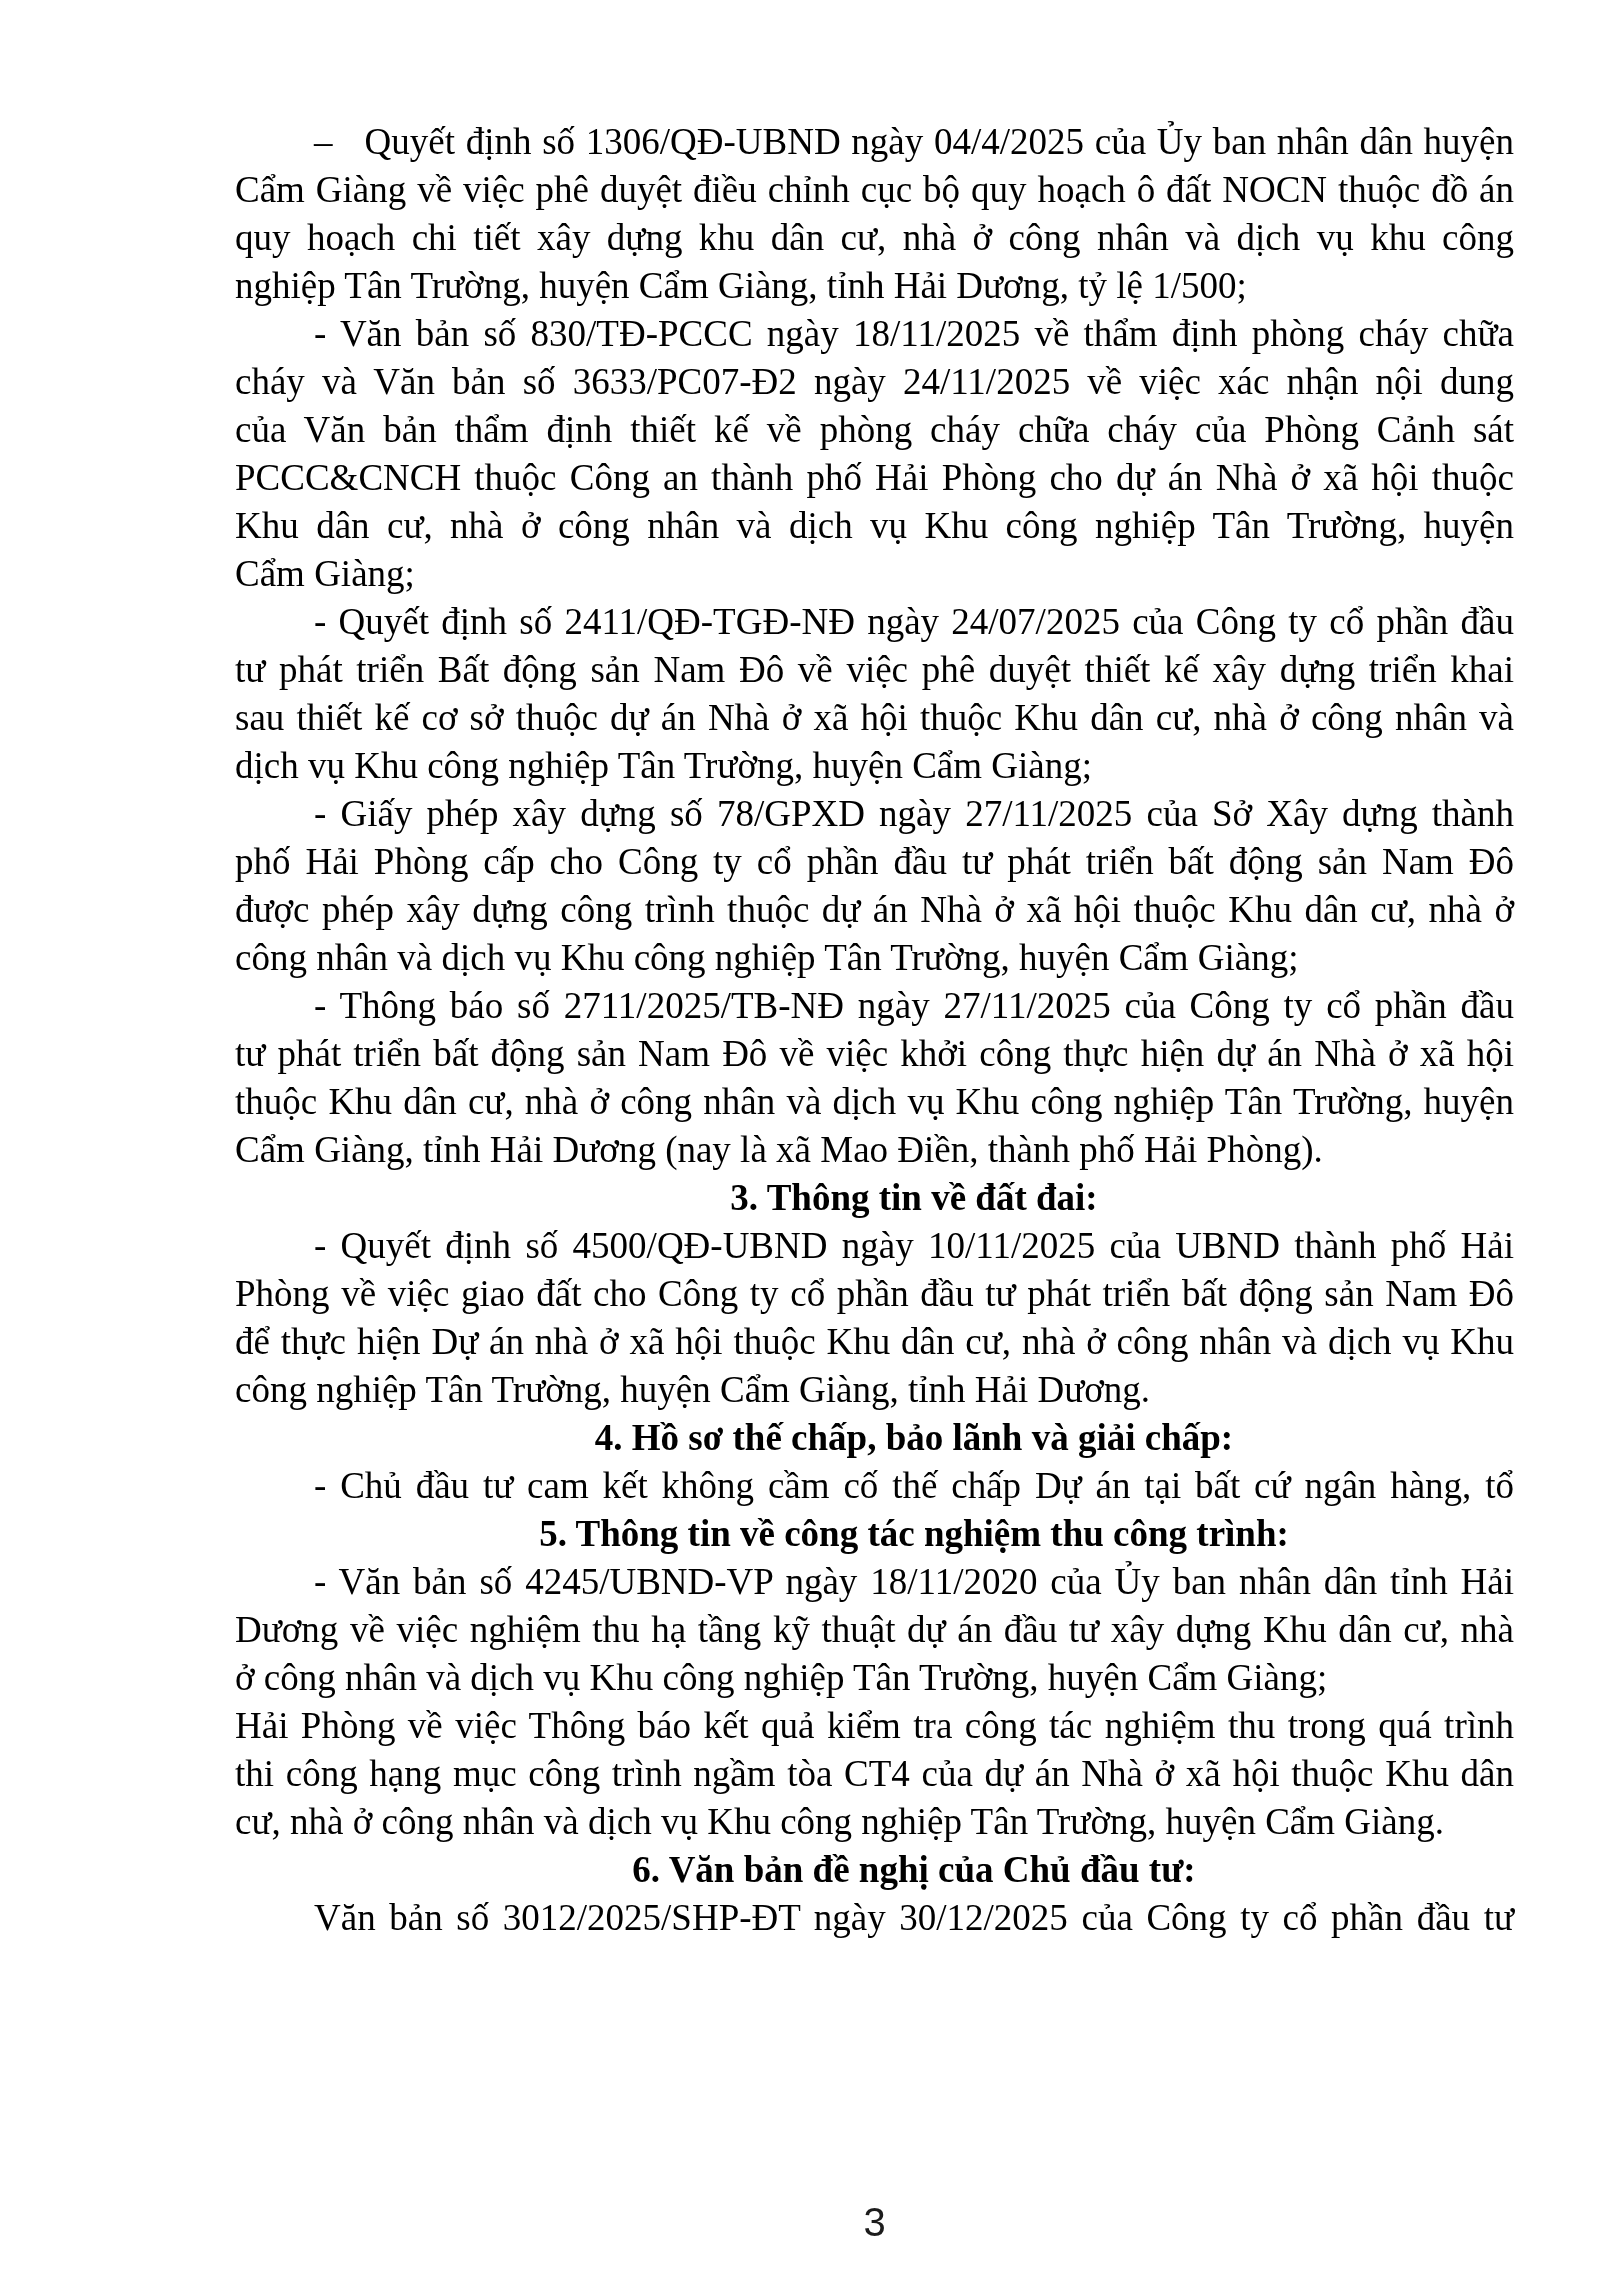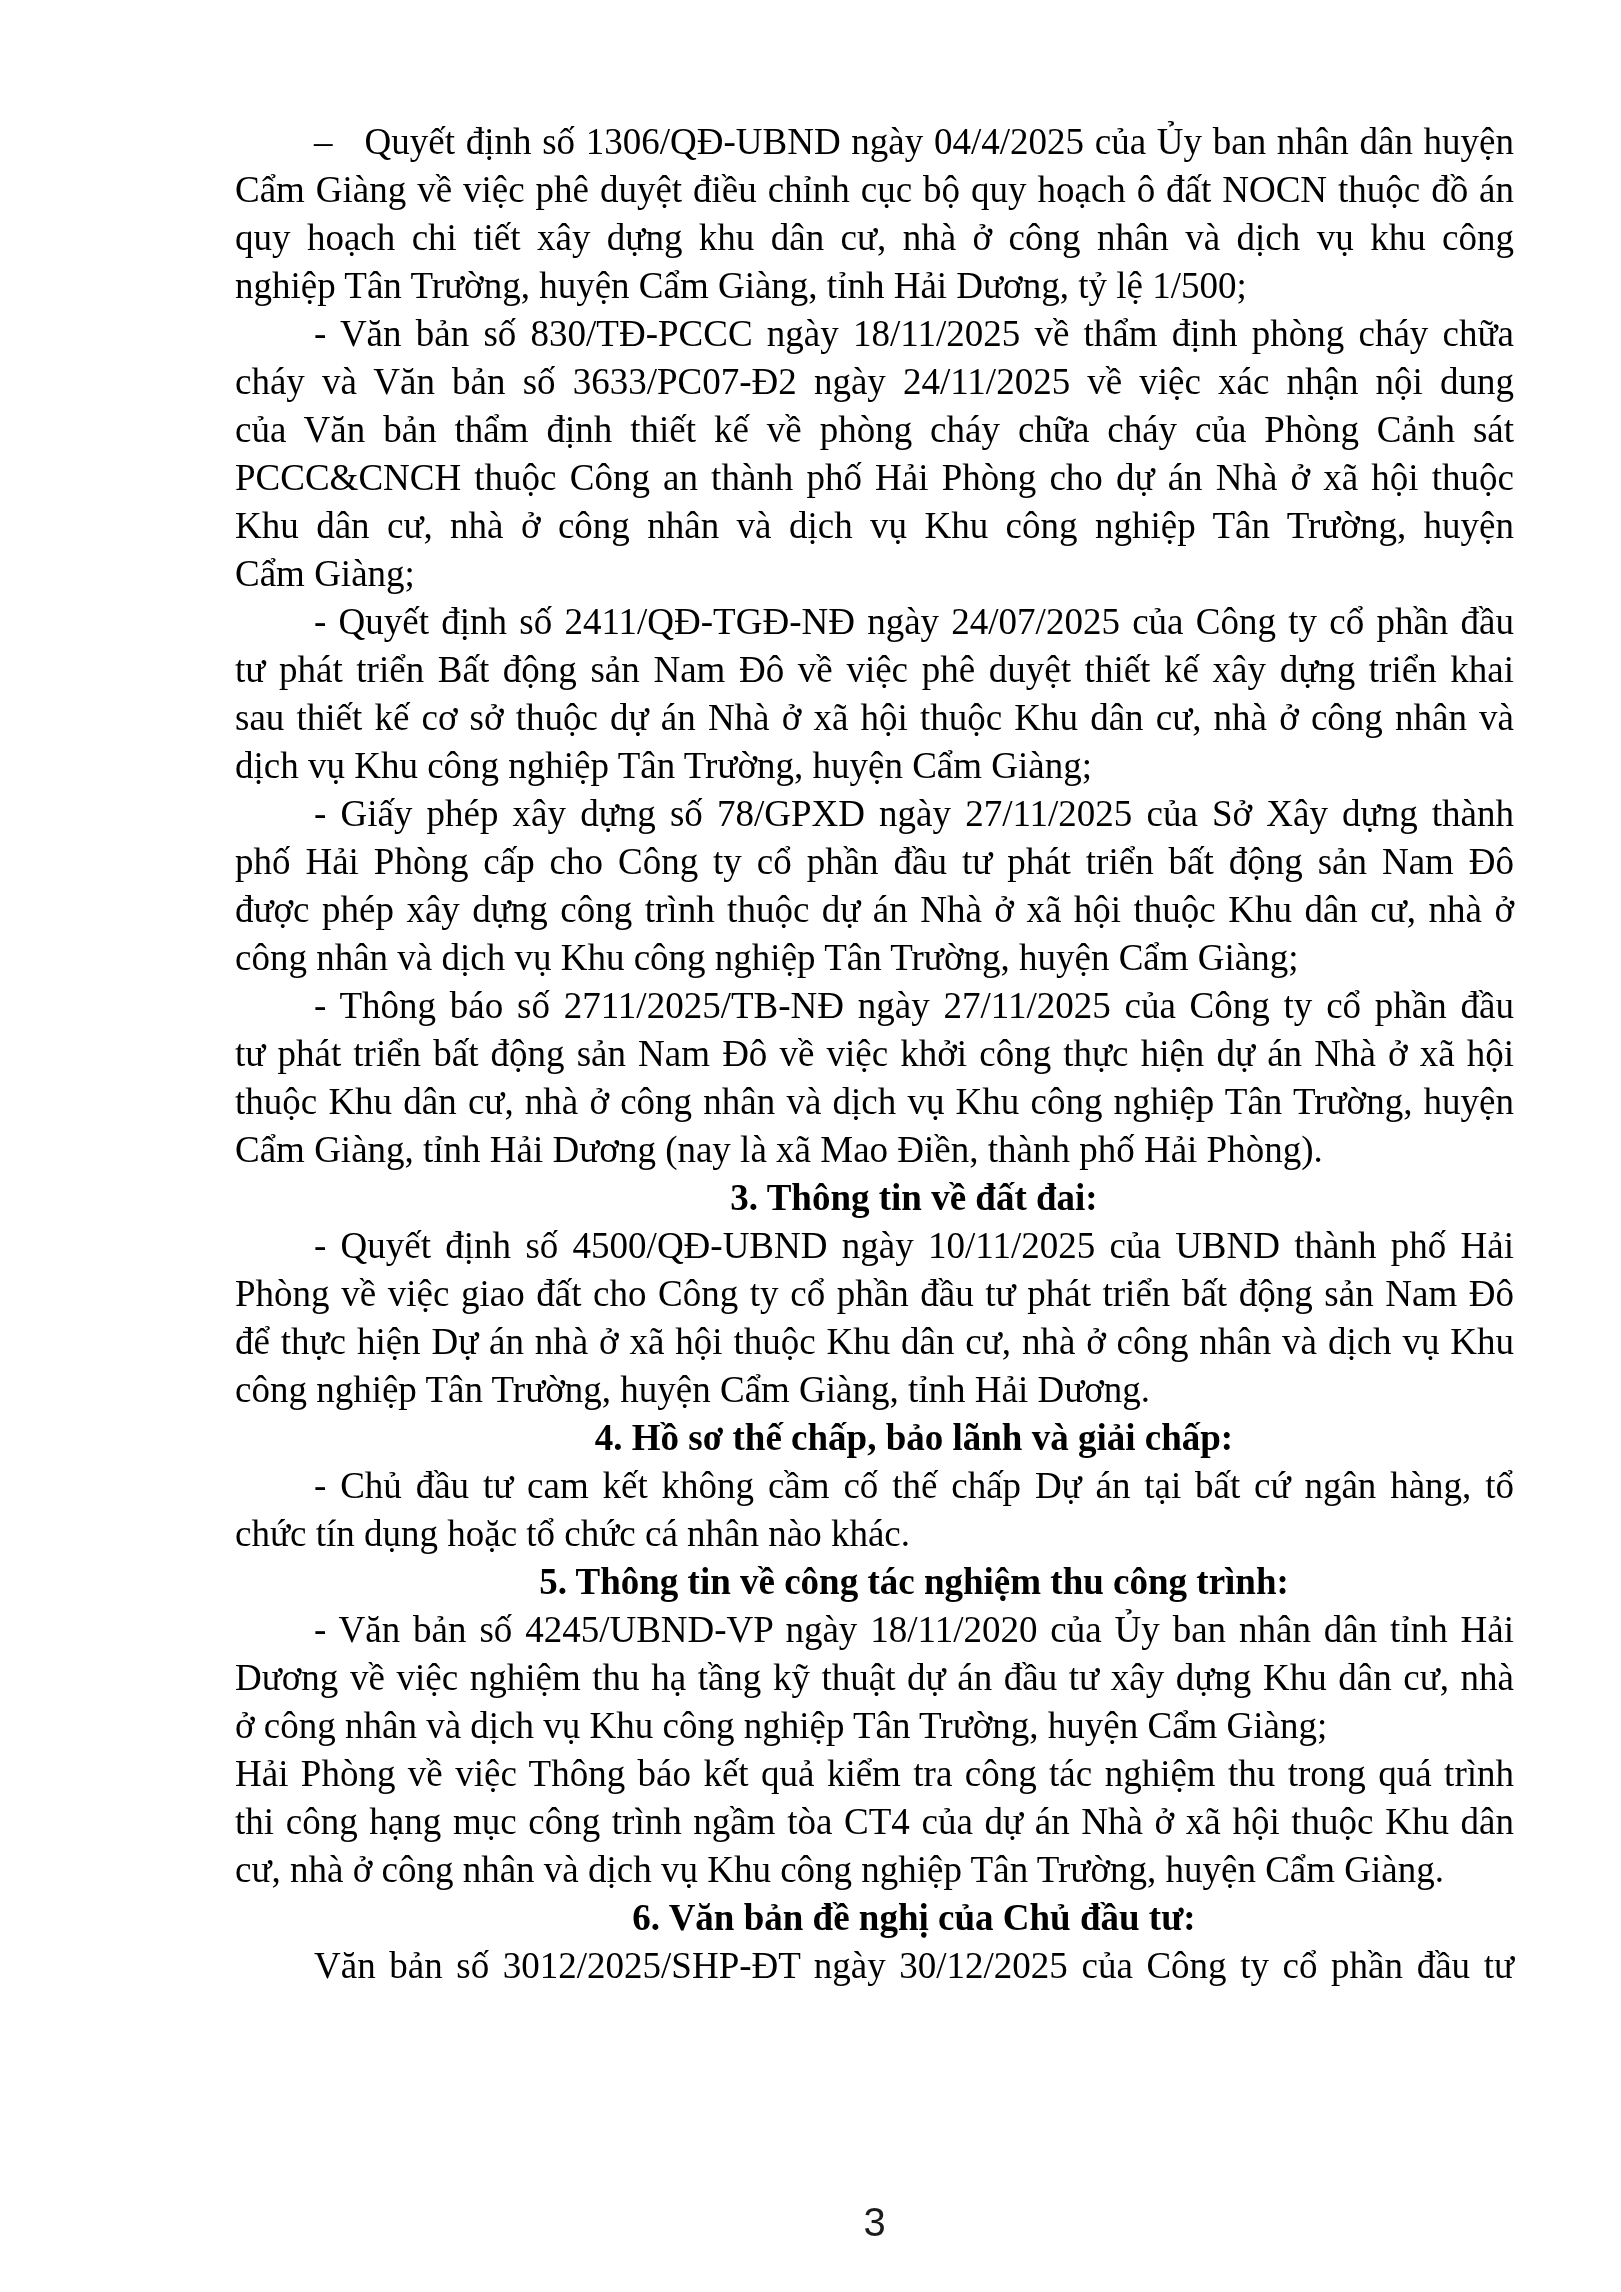--- a/index.html
+++ b/index.html
@@ -100,21 +100,20 @@
     <div class="line first">- Quyết định số 4500/QĐ-UBND ngày 10/11/2025 của UBND thành phố Hải</div>
     <div class="line">Phòng về việc giao đất cho Công ty cổ phần đầu tư phát triển bất động sản Nam Đô</div>
     <div class="line">để thực hiện Dự án nhà ở xã hội thuộc Khu dân cư, nhà ở công nhân và dịch vụ Khu</div>
     <div class="line lastline">công nghiệp Tân Trường, huyện Cẩm Giàng, tỉnh Hải Dương.</div>
   </div>
 
   <div class="heading">4. Hồ sơ thế chấp, bảo lãnh và giải chấp:</div>
 
   <div class="para">
     <div class="line first">- Chủ đầu tư cam kết không cầm cố thế chấp Dự án tại bất cứ ngân hàng, tổ</div>
-    <div class="line lastline">chức tín dụng hoặc tổ chức cá nhân nào khác.</div>
   </div>
 
   <div class="heading">5. Thông tin về công tác nghiệm thu công trình:</div>
 
   <div class="para">
     <div class="line first">- Văn bản số 4245/UBND-VP ngày 18/11/2020 của Ủy ban nhân dân tỉnh Hải</div>
     <div class="line">Dương về việc nghiệm thu hạ tầng kỹ thuật dự án đầu tư xây dựng Khu dân cư, nhà</div>
     <div class="line lastline">ở công nhân và dịch vụ Khu công nghiệp Tân Trường, huyện Cẩm Giàng;</div>
   </div>
 

